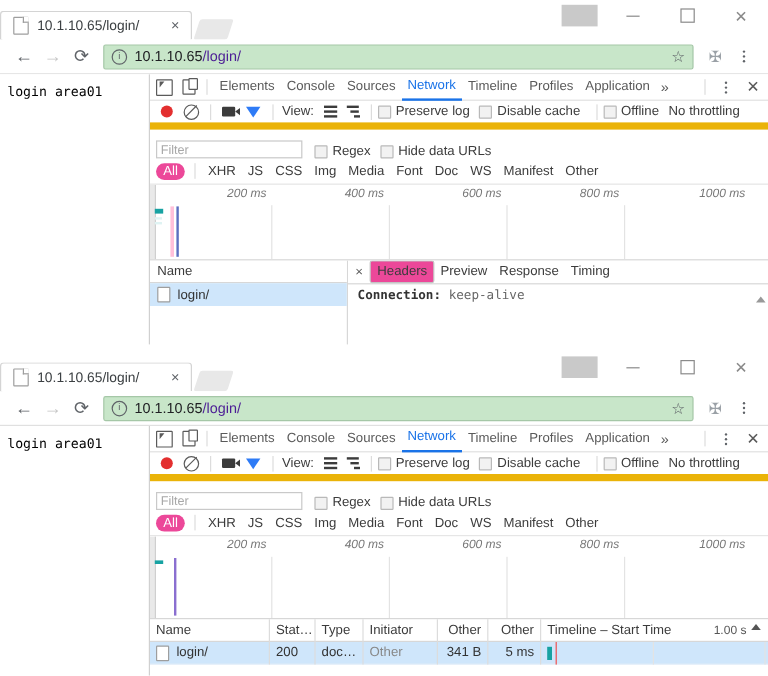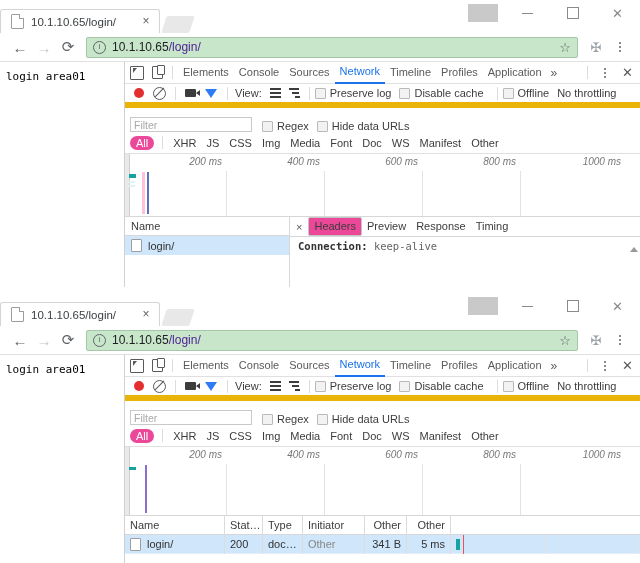--- a/index.html
+++ b/index.html
@@ -509,20 +509,25 @@
       </div>
 
       <div class="reqtable">
         <div class="thead">
           <div class="cell c-name">Name</div>
           <div class="cell c-status">Stat…</div>
           <div class="cell c-type">Type</div>
           <div class="cell c-init" style="color:#3c3c3c">Initiator</div>
           <div class="cell c-size">Other</div>
           <div class="cell c-time">Other</div>
+          <div class="cell c-tl">
+            <span>Timeline – Start Time</span>
+            <span class="tl-scale">1.00 s</span>
+            <span class="tl-caret"></span>
+          </div>
         </div>
         <div class="trow">
           <div class="cell c-name">
             <span class="file-ico"></span>
             <span>login/</span>
           </div>
           <div class="cell c-status">200</div>
           <div class="cell c-type">doc…</div>
           <div class="cell c-init">Other</div>
           <div class="cell c-size">341 B</div>

